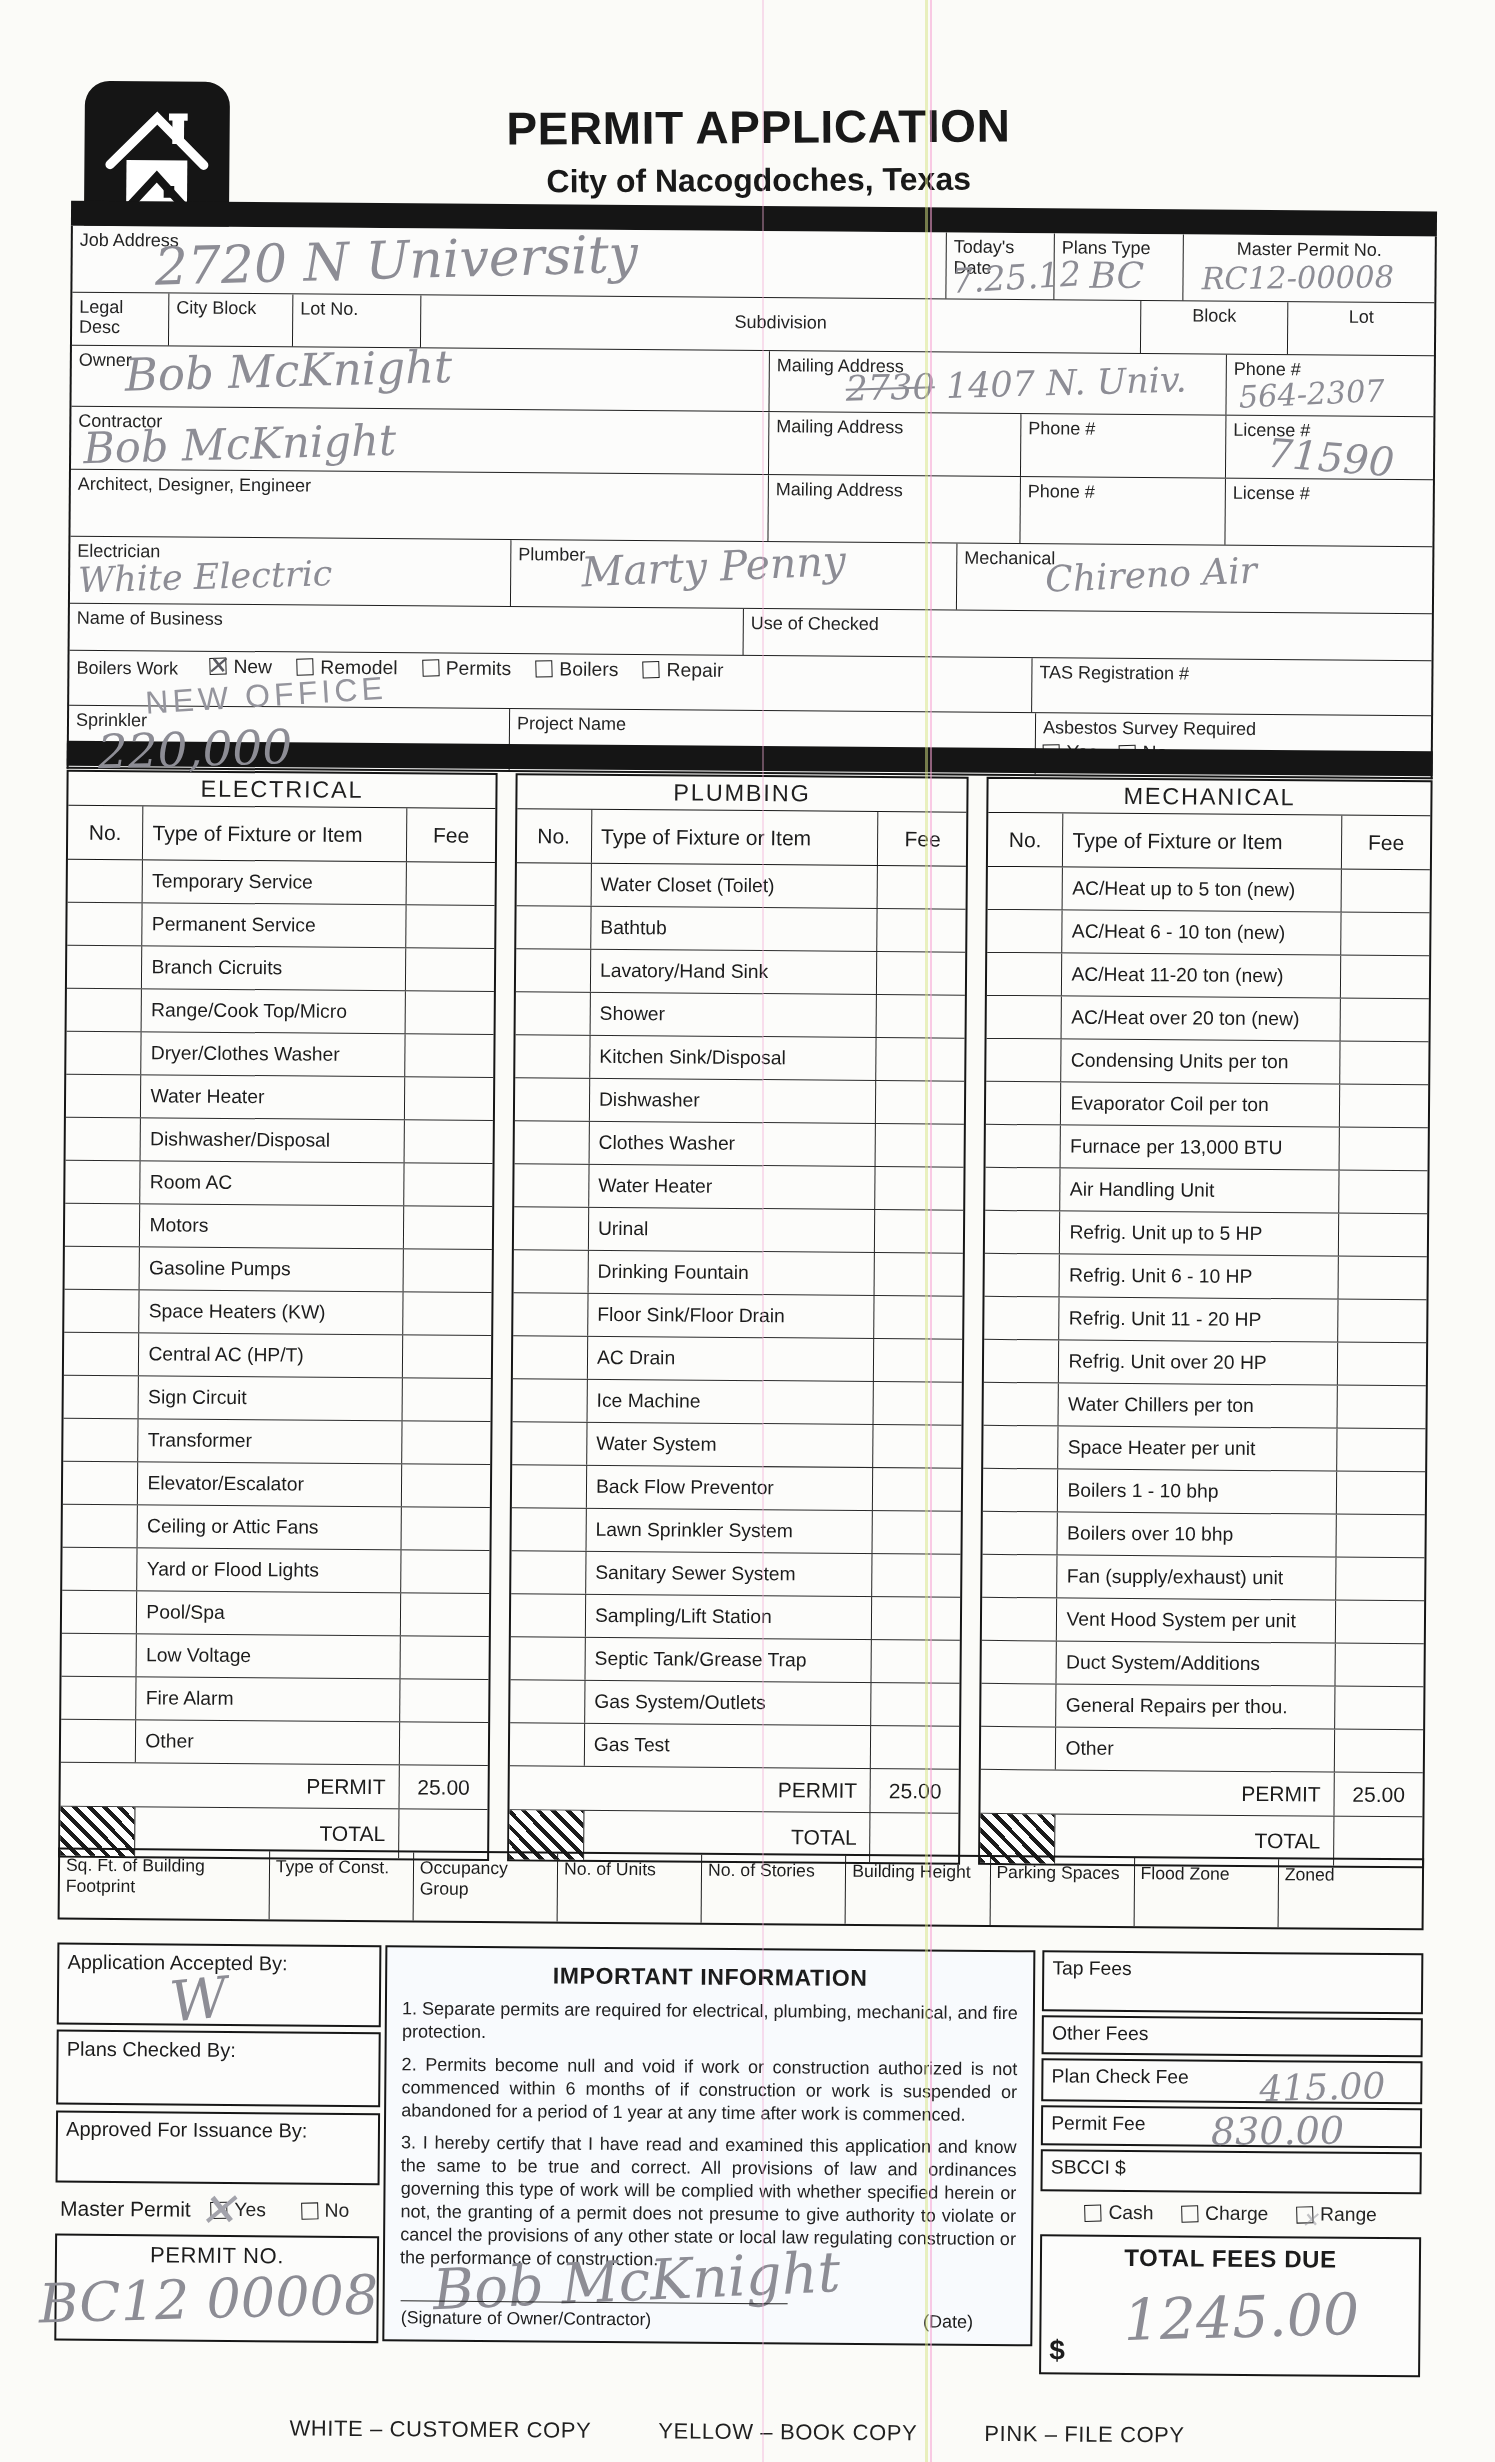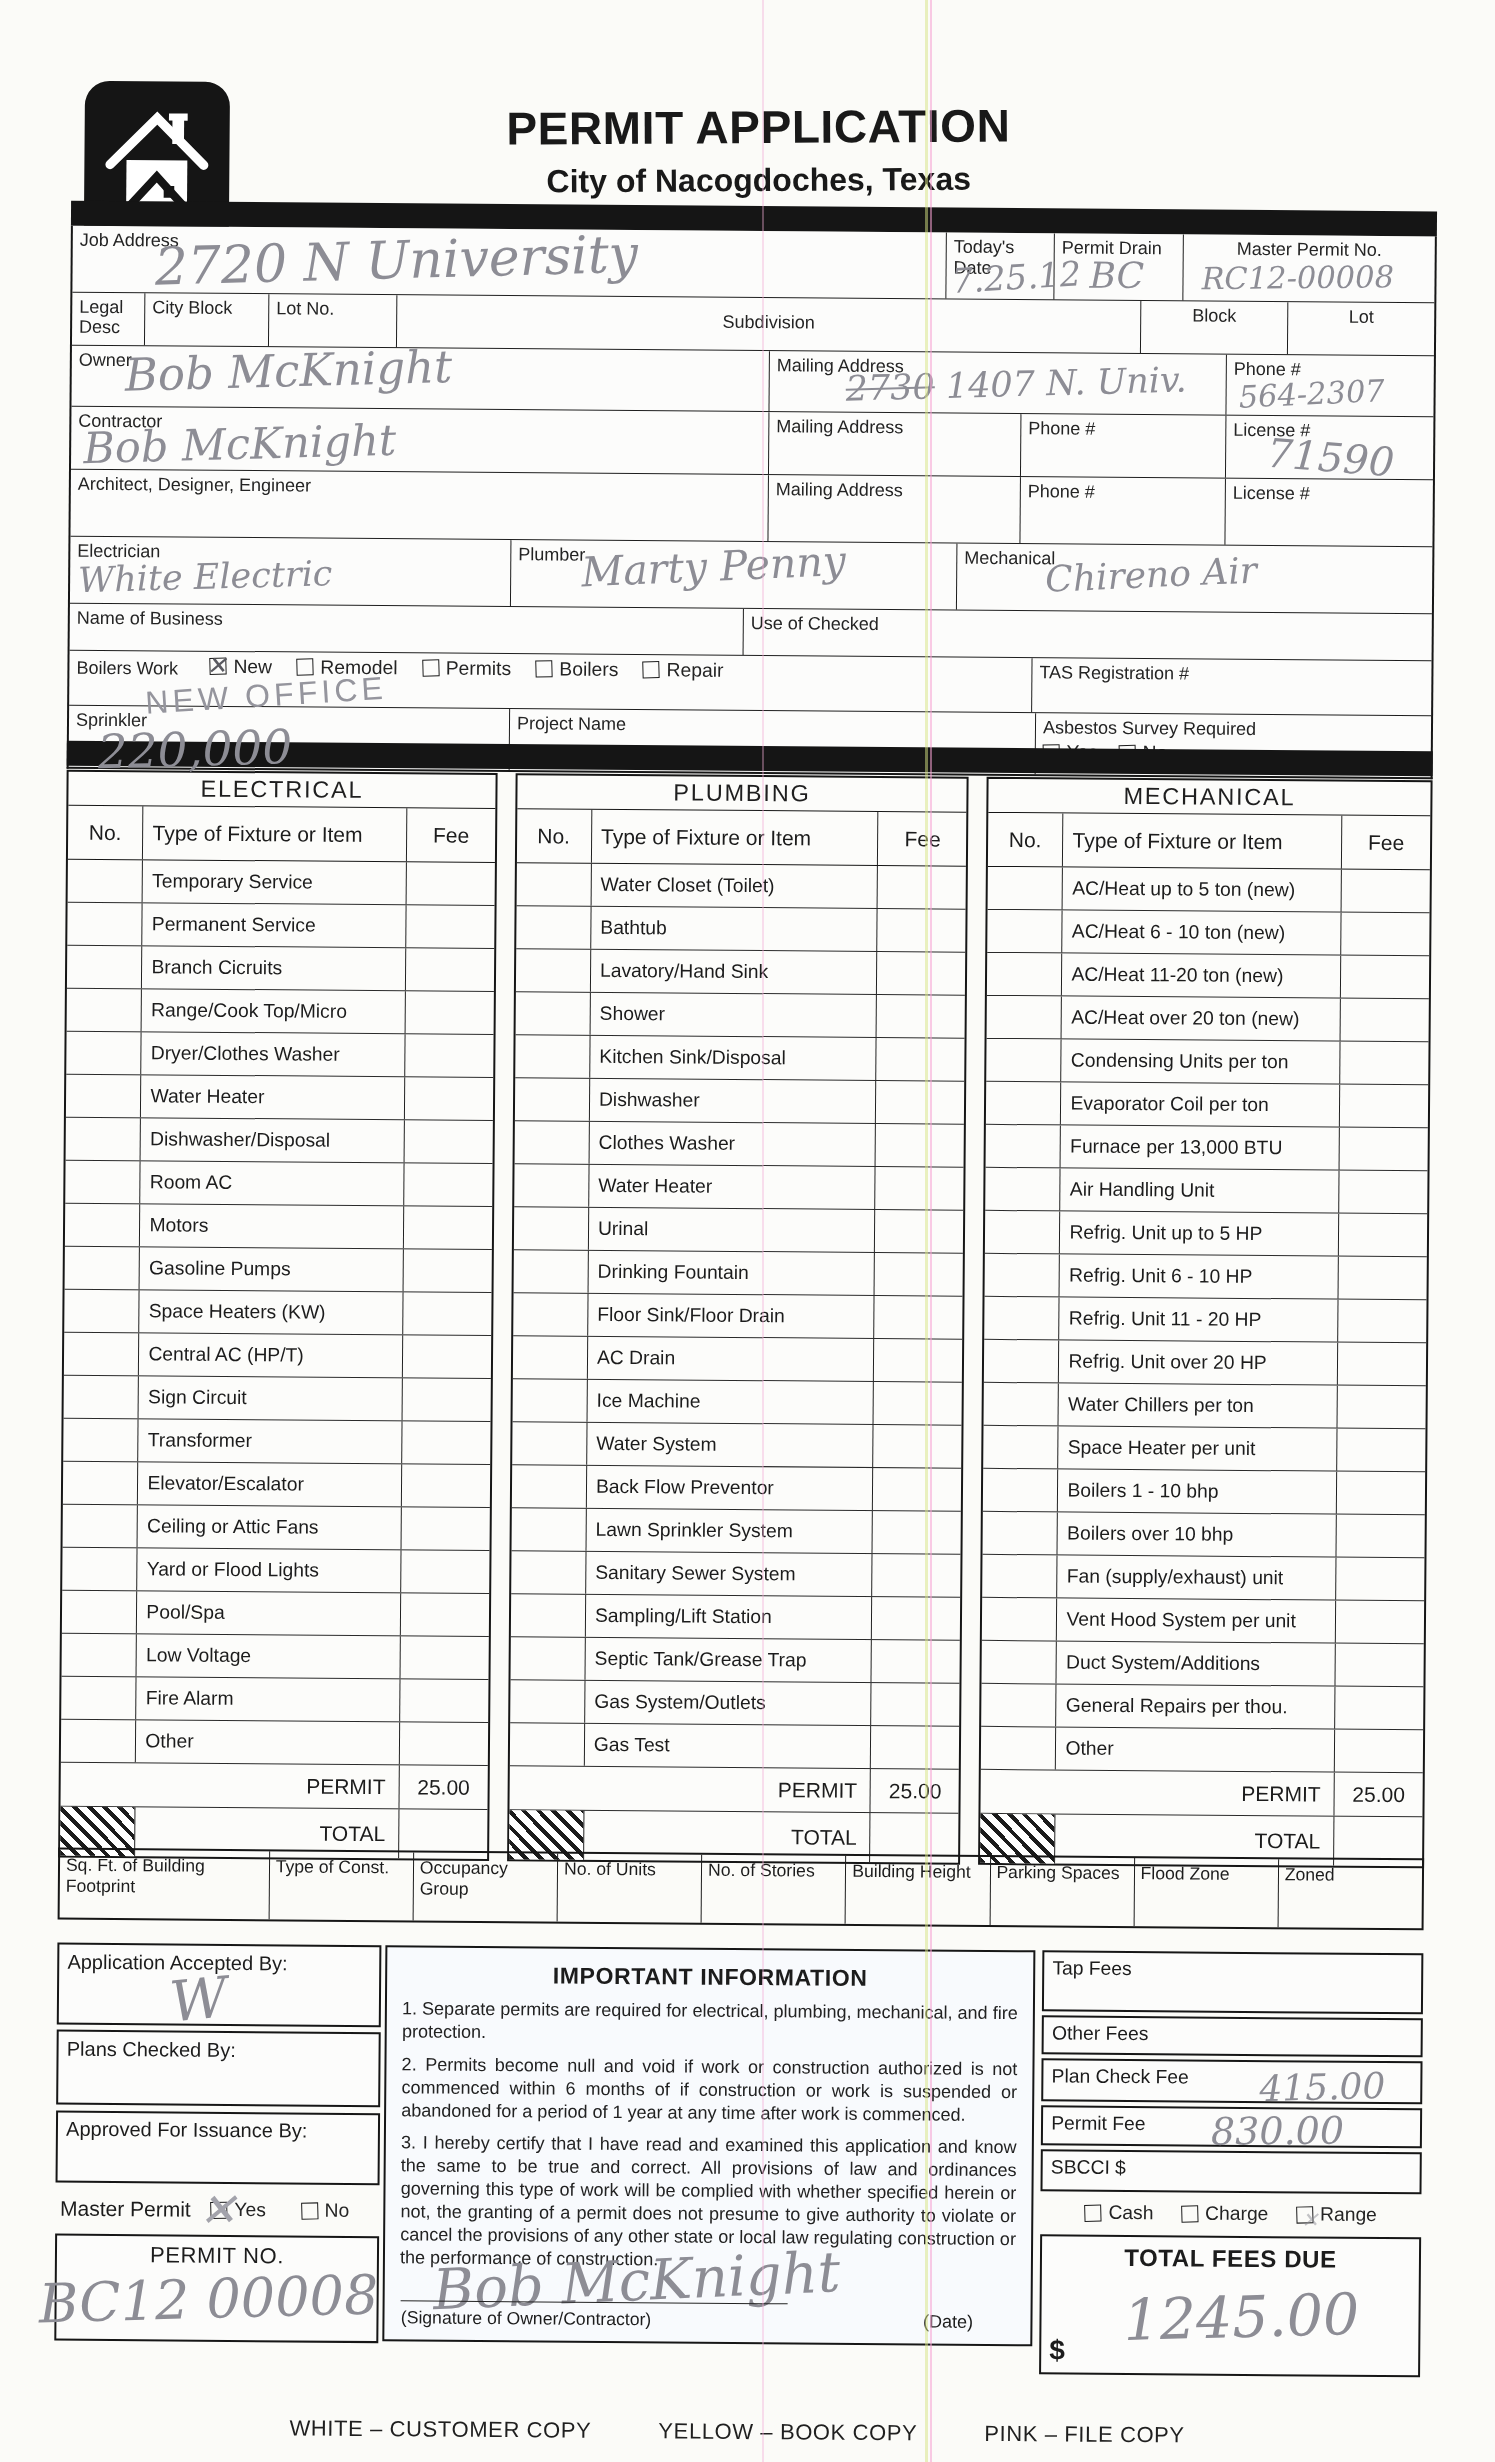--- a/index.html
+++ b/index.html
@@ -129,30 +129,30 @@
       <div class="row" style="height:66px;">
         <div class="cell" style="flex:1;">
           <span class="lbl">Job Address</span>
           <span class="hw hw-abs" style="left:82px;top:2.3px;font-size:52px;transform:rotate(-2deg);">2720 N University</span>
         </div>
         <div class="cell" style="width:108px;">
           <span class="lbl">Today's Date</span>
           <span class="hw hw-abs" style="left:4.7px;top:23.5px;font-size:34px;transform:rotate(-4deg);">7.25.12</span>
         </div>
         <div class="cell" style="width:129px;">
-          <span class="lbl">Permit Drain</span>
+          <span class="lbl">Plans Type</span>
           <span class="hw hw-abs" style="left:35px;top:21px;font-size:36px;">BC</span>
         </div>
         <div class="cell" style="width:252px;">
           <span class="lbl lbl-c">Master Permit No.</span>
           <span class="hw hw-abs" style="left:17.6px;top:24.6px;font-size:30.5px;transform:rotate(-1deg);">RC12-00008</span>
         </div>
       </div>
       <div class="row" style="height:52px;">
-        <div class="cell" style="width:72px;">
+        <div class="cell" style="width:96px;">
           <span class="lbl" style="display:block;line-height:1.15;">Legal Desc</span>
         </div>
         <div class="cell" style="width:124px;">
           <span class="lbl">City Block</span>
         </div>
         <div class="cell" style="width:128px;">
           <span class="lbl">Lot No.</span>
         </div>
         <div class="cell" style="flex:1;">
           <span class="lbl lbl-c" style="margin-top:10.6px;">Subdivision</span>

